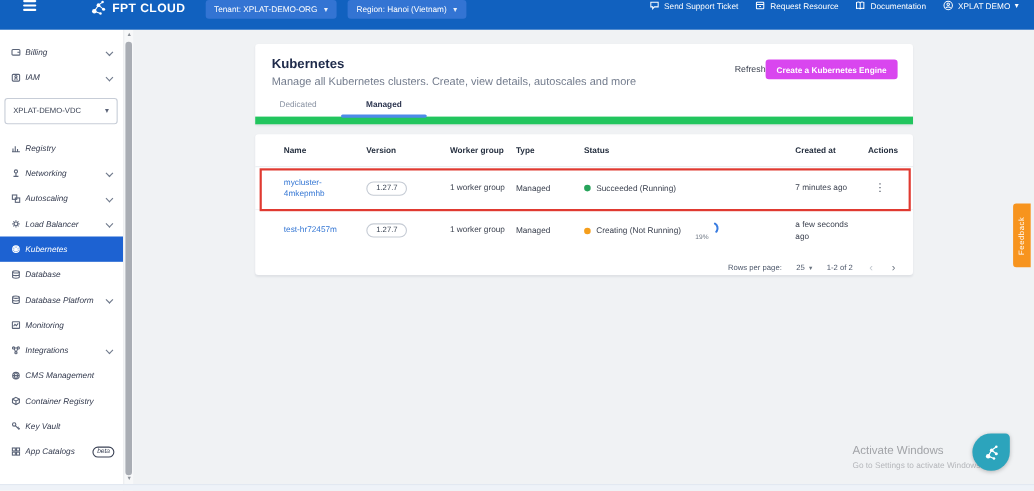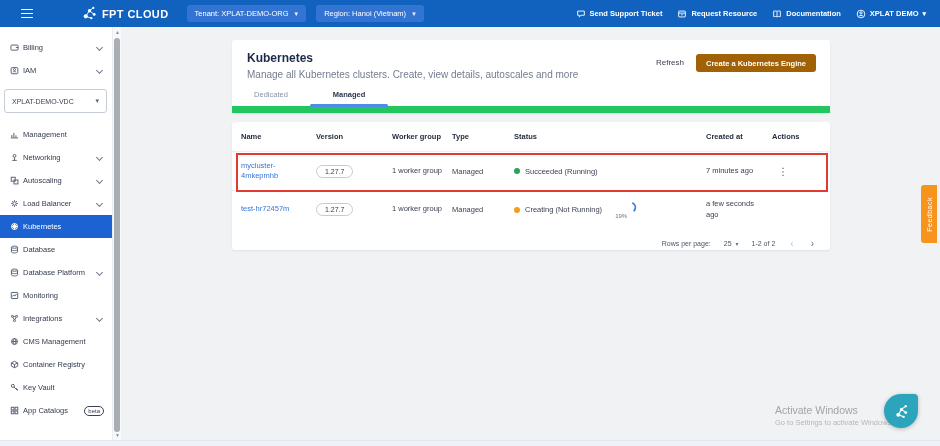--- a/index.html
+++ b/index.html
@@ -6,46 +6,46 @@
   html,body { width:940px; height:446px; overflow:hidden; }
   body {
     font-family:"Liberation Sans", sans-serif;
     background:#f0f2f4;
     position:relative;
     color:#3c4250;
   }
   
   .topbar {
     position:absolute; top:0; left:0; width:940px; height:27px;
-    background:#1161bf; display:flex; align-items:center; color:#fff;
+    background:#1161bf; display:flex; align-items:flex-start; color:#fff;
     padding:0 14px 0 0; z-index:30;
   }
   .hamburger { width:54px; display:flex; justify-content:center; cursor:pointer; }
   .hamburger .bars { display:flex; flex-direction:column; gap:2.5px; }
   .hamburger .bars i { display:block; width:12px; height:1.6px; background:#fff; border-radius:1px; }
   .logo { display:flex; align-items:center; gap:5px; margin-right:18px; margin-left:28px; }
   .logo svg { width:15px; height:15px; }
   .logo .logo-text { font-size:11px; font-weight:bold; letter-spacing:.4px; white-space:nowrap; }
   .hdr-pill {
     background:#3374d3; border-radius:3px; height:17px; padding:0 8px;
     display:flex; align-items:center; gap:6px; font-size:7.5px; margin-right:10px;
     cursor:pointer; white-space:nowrap;
   }
   .hdr-pill .arr { font-size:7px; opacity:.9; }
   .topbar .spacer { flex:1; }
-  .hdr-link { display:flex; align-items:center; gap:4px; font-size:7.5px; margin-left:15px; cursor:pointer; white-space:nowrap;font-weight:bold; }
+  .hdr-link { display:flex; align-items:center; gap:4px; font-size:7.5px; margin-left:15px; cursor:pointer; white-space:nowrap; }
   .hdr-link svg { width:10px; height:10px; stroke:#fff; fill:none; stroke-width:1.1; }
   
   .sidebar {
     position:absolute; top:27px; left:0; width:112px; bottom:0;
     background:#ffffff; z-index:20; padding-top:9px;
   }
   .side-item {
     height:23px; display:flex; align-items:center; padding:0 8px 0 10px;
-    font-size:7.5px; color:#333a4e; cursor:pointer; position:relative;
+    font-size:7.5px; color:#333a4e; cursor:pointer; position:relative;font-style:italic;
   }
   .side-item .si { width:13px; display:flex; align-items:center; }
   .side-item svg { width:9px; height:9px; stroke:#5b6478; fill:none; stroke-width:1.1; }
   .side-item .lbl { flex:1; white-space:nowrap; overflow:hidden; }
   .chev { width:5px; height:5px; border-right:1.2px solid #707a8c; border-bottom:1.2px solid #707a8c; transform:rotate(45deg); margin-right:2px; }
   .side-item.active { background:#1d62d2; color:#fff; }
   .side-item.active svg { stroke:#fff; }
   .vdc-box {
     margin:7px 5px 10px 4px; border:1px solid #c7cdd7; border-radius:3px; height:24px;
     display:flex; align-items:center; padding:0 7px; font-size:7px; color:#3a4254; cursor:pointer;
@@ -56,35 +56,35 @@
   
   .v-scroll { position:absolute; top:27px; left:112px; width:9px; bottom:0; background:#f7f8f9; border-left:1px solid #ebedef; z-index:21; }
   .v-scroll .arrow { position:absolute; left:0; width:9px; text-align:center; font-size:5px; color:#8b9097; }
   .v-scroll .thumb { position:absolute; left:1px; width:6px; top:11px; bottom:14px; background:#a9adb4; border-radius:3px; }
   
   .card { position:absolute; background:#fff; border-radius:3px; box-shadow:0 1px 2px rgba(30,40,70,.08); }
   .card1 { left:232px; top:40px; width:598px; height:73px; }
   .card1-head { display:flex; padding:11px 14px 0 15px; }
   .page-title { font-size:12px; font-weight:bold; color:#1e2a4a; }
   .page-sub { font-size:10px; color:#737c8d; margin-top:4px; }
-  .head-actions { margin-left:auto; display:flex; align-items:flex-start; gap:12px; padding-top:3px; }
+  .head-actions { margin-left:auto; display:flex; align-items:flex-start; padding-top:3px; }
   .refresh-btn { font-size:8px; color:#3c4250; background:none; border:none; cursor:pointer; padding-top:4px; font-family:inherit; }
   .create-btn {
-    background:#a16207; color:#fff; border:none; border-radius:3px; height:18px;
+    background:#d946ef; color:#fff; border:none; border-radius:3px; height:18px;
     font-size:7.5px; font-weight:bold; padding:0 10px; cursor:pointer; font-family:inherit; white-space:nowrap;
   }
   .tabs { position:absolute; left:0; bottom:0; right:0; display:flex; border-bottom:7px solid #22c55e; }
   .tab { width:78px; text-align:center; font-size:7.5px; padding:6px 0 7px; color:#8a93a3; cursor:pointer; position:relative; }
   .tab.active { color:#2d3650; font-weight:bold; }
   .tab.active::after { content:""; position:absolute; left:0; right:0; bottom:-1px; height:3px; background:#4d8be8; border-radius:2px; }
   
   .card2 { left:232px; top:122px; width:598px; height:128px; }
   .tbl-row {
     display:grid; grid-template-columns:75px 76px 60px 62px 192px 66px 52px;
-    padding-left:9px; align-items:center;
+    padding-left:26px; align-items:center;
   }
   .tbl-head { height:30px; border-bottom:1px solid #eceef1; }
   .tbl-head .th { font-size:7.5px; font-weight:bold; color:#252f3f; }
   .trow { min-height:38px; font-size:7.5px; color:#3c4250; }
   .trow + .trow { border-top:1px solid #f2f3f5; }
   .cell-name { color:#3577d4; cursor:pointer; line-height:1.35; padding-right:14px; word-break:break-word; }
   .chip {
     display:inline-block; border:1px solid #c5cbd4; border-radius:8px; font-size:7px;
     padding:2px 8px; color:#374151; background:#fff;
   }
@@ -228,21 +228,21 @@
     <span class="lbl">XPLAT-DEMO-VDC</span>
     <span class="arr">▾</span>
   </div>
 
   <div class="side-item">
     <span class="si">
       <svg viewBox="0 0 10 10">
           <path d="M2 8.3V5.6M4.3 8.3V3.2M6.6 8.3V6M1 8.8h8"></path>
         </svg>
     </span>
-    <span class="lbl">Management</span>
+    <span class="lbl">Registry</span>
   </div>
   <div class="side-item">
     <span class="si">
       <svg viewBox="0 0 10 10">
           <circle cx="5" cy="3.2" r="1.6"></circle>
           <path d="M5 4.8v3.4M2.5 8.2h5"></path>
         </svg>
     </span>
     <span class="lbl">Networking</span>
     <span class="chev"></span>

